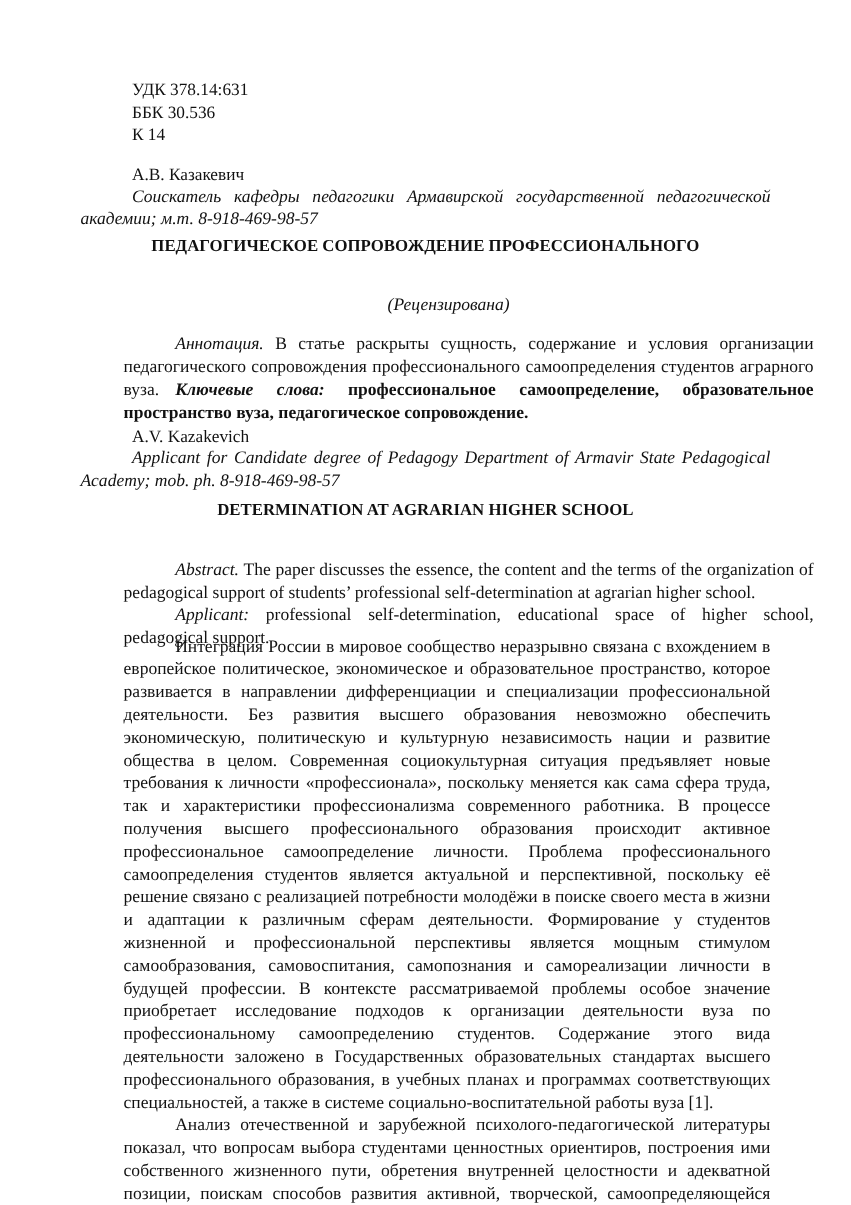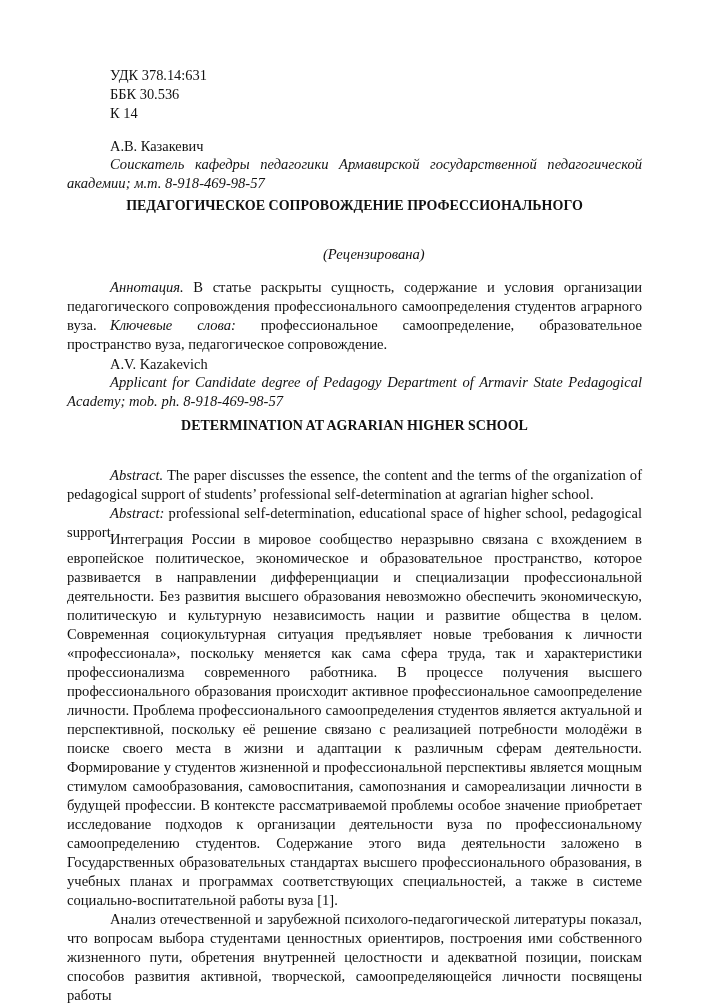--- a/index.html
+++ b/index.html
@@ -6,21 +6,21 @@
   body { width:709px; height:1004px; position:relative; overflow:hidden;
     font-family:"Liberation Serif", serif; color:#111; font-size:14.6px; }
   .page { position:absolute; left:67px; top:0; width:575px; }
   .abs { position:absolute; left:0; width:575px; }
   .i { font-style:italic; }
   .j { text-align:justify;font-family:Liberation Serif, serif; }
   .line { line-height:19px; }
   .meta { line-height:19px; font-weight:normal; font-size:14.4px; padding-left:43px; }
   .title { font-weight:bold; font-size:14px; line-height:18px; text-align:center; }
   p { margin:0; }
-  .para { text-indent:43px; text-align:justify; line-height:19px; }
+  .para { text-indent:43px; text-align:justify; line-height:19px;margin-left:36px; }
 </style>
 </head>
 <body>
 
 <div class="page">
 
   <div class="abs meta" style="top:66px;">
     <div>УДК 378.14:631</div>
     <div>ББК 30.536</div>
     <div>К 14</div>
@@ -30,31 +30,31 @@
   <div class="abs i j line" style="top:155px; text-indent:43px;">Соискатель кафедры педагогики Армавирской государственной педагогической академии; м.т. 8-918-469-98-57</div>
 
   <div class="abs title" style="top:197px;">
     <div>ПЕДАГОГИЧЕСКОЕ СОПРОВОЖДЕНИЕ ПРОФЕССИОНАЛЬНОГО</div>
   </div>
 
   <div class="abs i line" style="top:245px; left:256px; width:200px;">(Рецензирована)</div>
 
   <p class="abs para" style="top:278px;"><span class="i">Аннотация.</span><span> В статье раскрыты сущность, содержание и условия организации педагогического сопровождения профессионального самоопределения студентов аграрного вуза.</span></p>
 
-  <p class="abs para" style="top:316px;"><span class="i">Ключевые слова:</span><span> профессиональное самоопределение, образовательное пространство вуза, педагогическое сопровождение.</span></p>
+  <p class="abs para" style="top:316px;font-weight:bold;"><span class="i">Ключевые слова:</span><span> профессиональное самоопределение, образовательное пространство вуза, педагогическое сопровождение.</span></p>
 
   <div class="abs meta" style="top:355px;">A.V. Kazakevich</div>
   <div class="abs i j line" style="top:373px; text-indent:43px;">Applicant for Candidate degree of Pedagogy Department of Armavir State Pedagogical Academy; mob. ph. 8-918-469-98-57</div>
 
   <div class="abs title" style="top:417px;">
     <div>DETERMINATION AT AGRARIAN HIGHER SCHOOL</div>
   </div>
 
   <p class="abs para" style="top:466px;"><span class="i">Abstract.</span><span> The paper discusses the essence, the content and the terms of the organization of pedagogical support of students’ professional self-determination at agrarian higher school.</span></p>
 
-  <p class="abs para" style="top:504px;"><span class="i">Abstract:</span><span> professional self-determination, educational space of higher school, pedagogical support.</span></p>
+  <p class="abs para" style="top:504px;"><span class="i">Applicant:</span><span> professional self-determination, educational space of higher school, pedagogical support.</span></p>
 
   <div class="abs" style="top:530px;">
     <p class="para">Интеграция России в мировое сообщество неразрывно связана с вхождением в европейское политическое, экономическое и образовательное пространство, которое развивается в направлении дифференциации и специализации профессиональной деятельности. Без развития высшего образования невозможно обеспечить экономическую, политическую и культурную независимость нации и развитие общества в целом. Современная социокультурная ситуация предъявляет новые требования к личности «профессионала», поскольку меняется как сама сфера труда, так и характеристики профессионализма современного работника. В процессе получения высшего профессионального образования происходит активное профессиональное самоопределение личности. Проблема профессионального самоопределения студентов является актуальной и перспективной, поскольку её решение связано с реализацией потребности молодёжи  в поиске своего места в жизни и адаптации к различным сферам деятельности. Формирование у студентов жизненной и профессиональной перспективы является мощным стимулом самообразования, самовоспитания, самопознания и самореализации личности в будущей профессии. В контексте рассматриваемой проблемы особое значение приобретает исследование подходов к организации деятельности вуза по профессиональному самоопределению студентов. Содержание этого вида деятельности заложено в Государственных образовательных стандартах высшего профессионального образования, в учебных планах и программах соответствующих специальностей, а также в системе социально-воспитательной работы вуза [1].</p>
     <p class="para">Анализ отечественной и зарубежной психолого-педагогической литературы показал, что вопросам выбора студентами ценностных ориентиров, построения ими собственного жизненного пути, обретения внутренней целостности и адекватной позиции, поискам способов развития активной, творческой, самоопределяющейся личности посвящены работы</p>
   </div>
 
 </div>
 
 </body></html>

